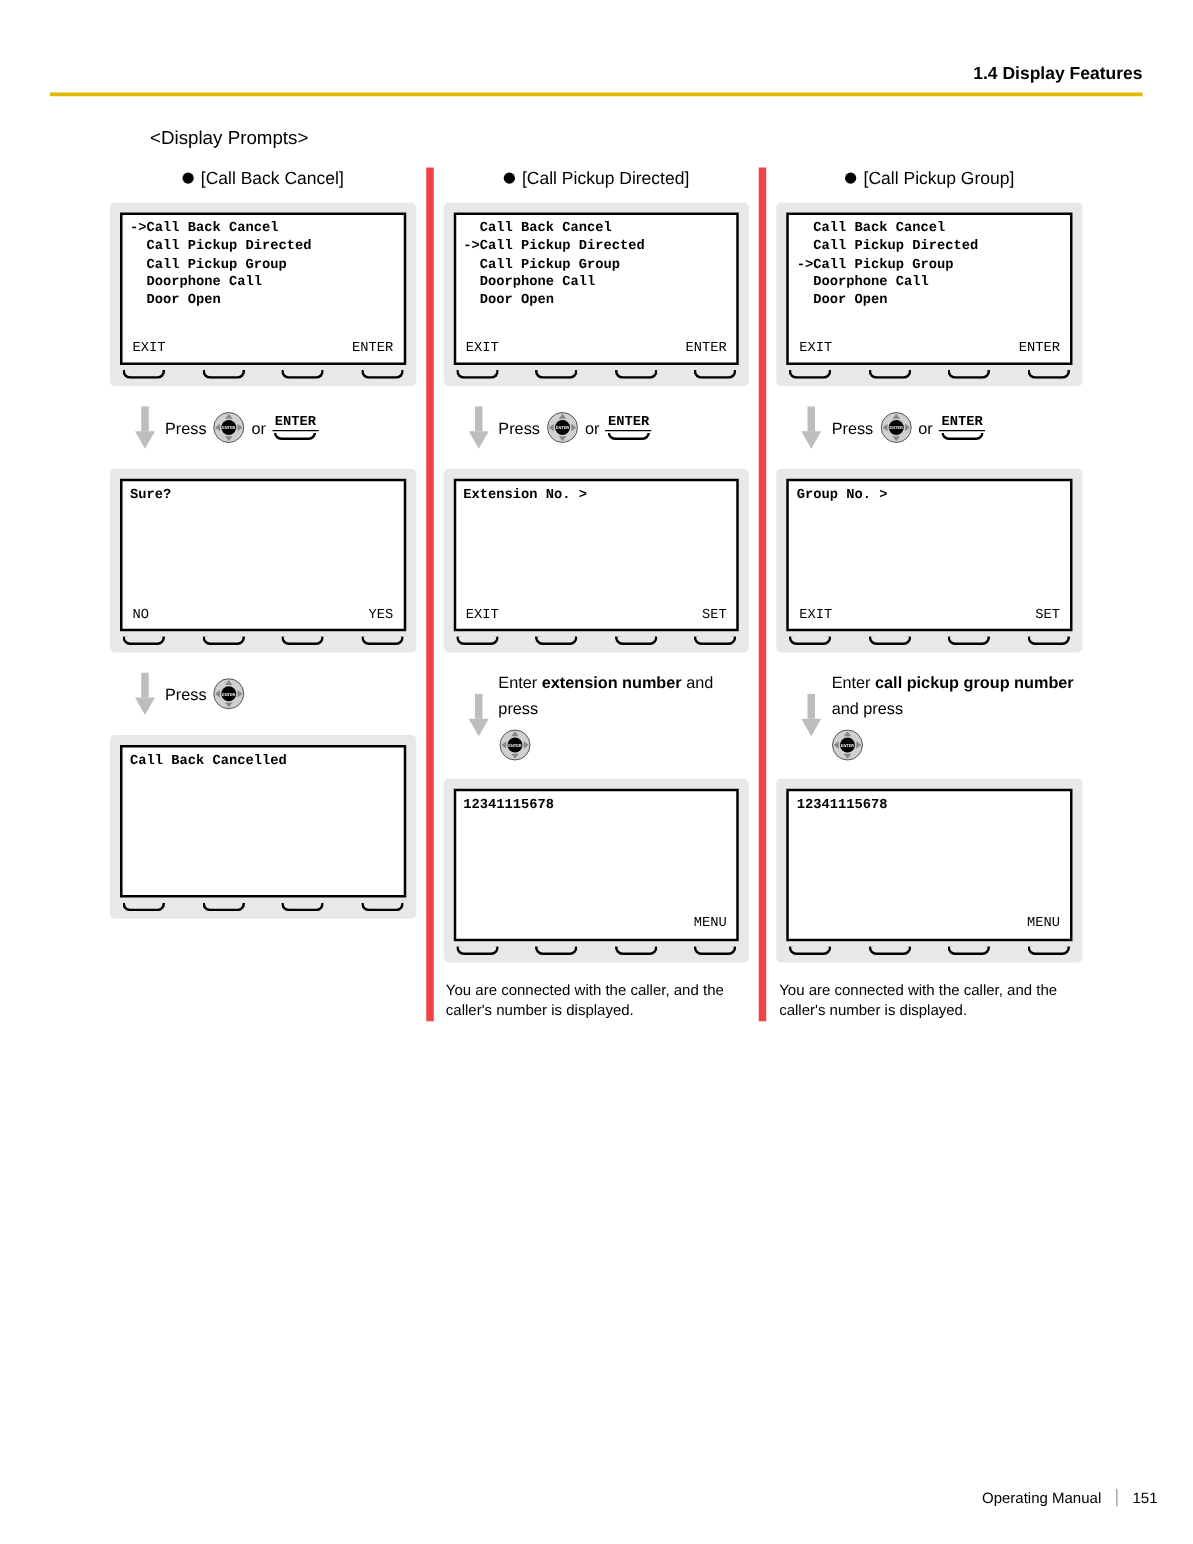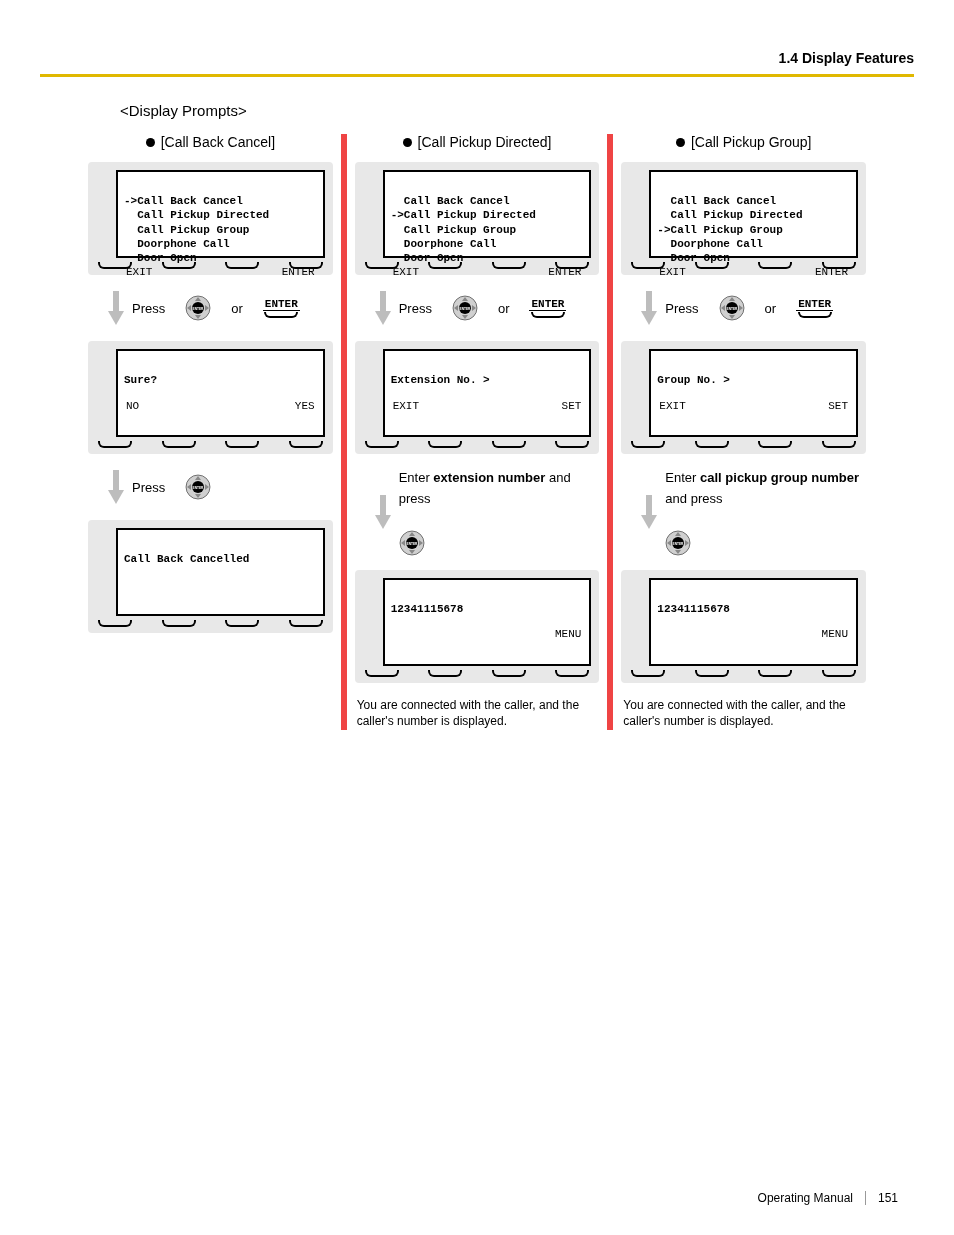--- a/index.html
+++ b/index.html
@@ -61,30 +61,29 @@
   }
   .unit {
     background: #e8e8e8;
     padding: 8px 8px 6px 8px;
     border-radius: 4px;
     margin-bottom: 14px;
   }
   .screen {
     background: #fff;
     border: 2px solid #000;
-    height: 88px;
-    padding: 22px 6px;
+    height: 122px;
+    padding: 4px 6px;
     position: relative;
     font-family: "Courier New", monospace;
     font-weight: bold;
     font-size: 11px;
     line-height: 1.3;
     display: flex;
     flex-direction: column;
-    margin-left: 20px;
   }
   .screen-body { flex: 1; white-space: pre; }
   .screen-foot {
     display: flex;
     justify-content: space-between;
     font-family: "Courier New", monospace;
     font-weight: normal;
     font-size: 11px;
     padding: 0 2px;
   }
@@ -104,21 +103,21 @@
     align-items: center;
     gap: 6px;
     margin: 10px 0 14px 18px;
     font-size: 13px;
     min-height: 38px;
   }
   .step-text {
     display: flex;
     align-items: center;
     flex-wrap: wrap;
-    gap: 20px;
+    gap: 5px;
     flex: 1;
   }
   .arrow-down {
     width: 20px;
     flex-shrink: 0;
   }
   .arrow-down svg { display: block; }
   .nav-btn {
     width: 26px; height: 26px;
     flex-shrink: 0;
@@ -144,21 +143,21 @@
     border-radius: 0 0 6px 6px;
   }
   .note {
     font-size: 12px;
     margin: 6px 2px 0 2px;
     line-height: 1.4;
   }
   .footer {
     position: absolute;
     bottom: 30px;
-    right: 56px;
+    right: 28px;
     font-size: 12px;
     display: flex;
     align-items: center;
     gap: 12px;
   }
   .footer-sep {
     width: 1px; height: 14px; background: #999;
   }
 </style>
 </head>

